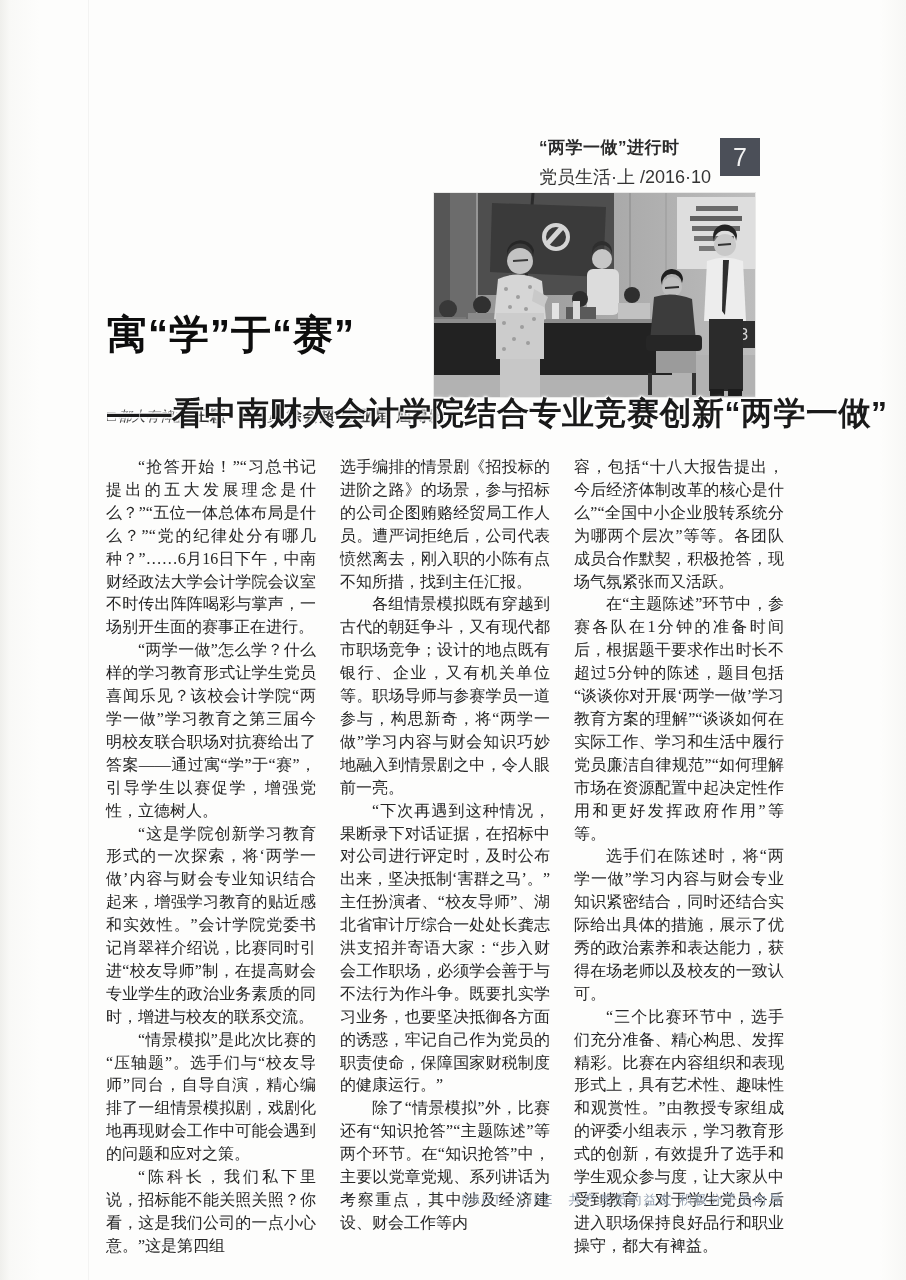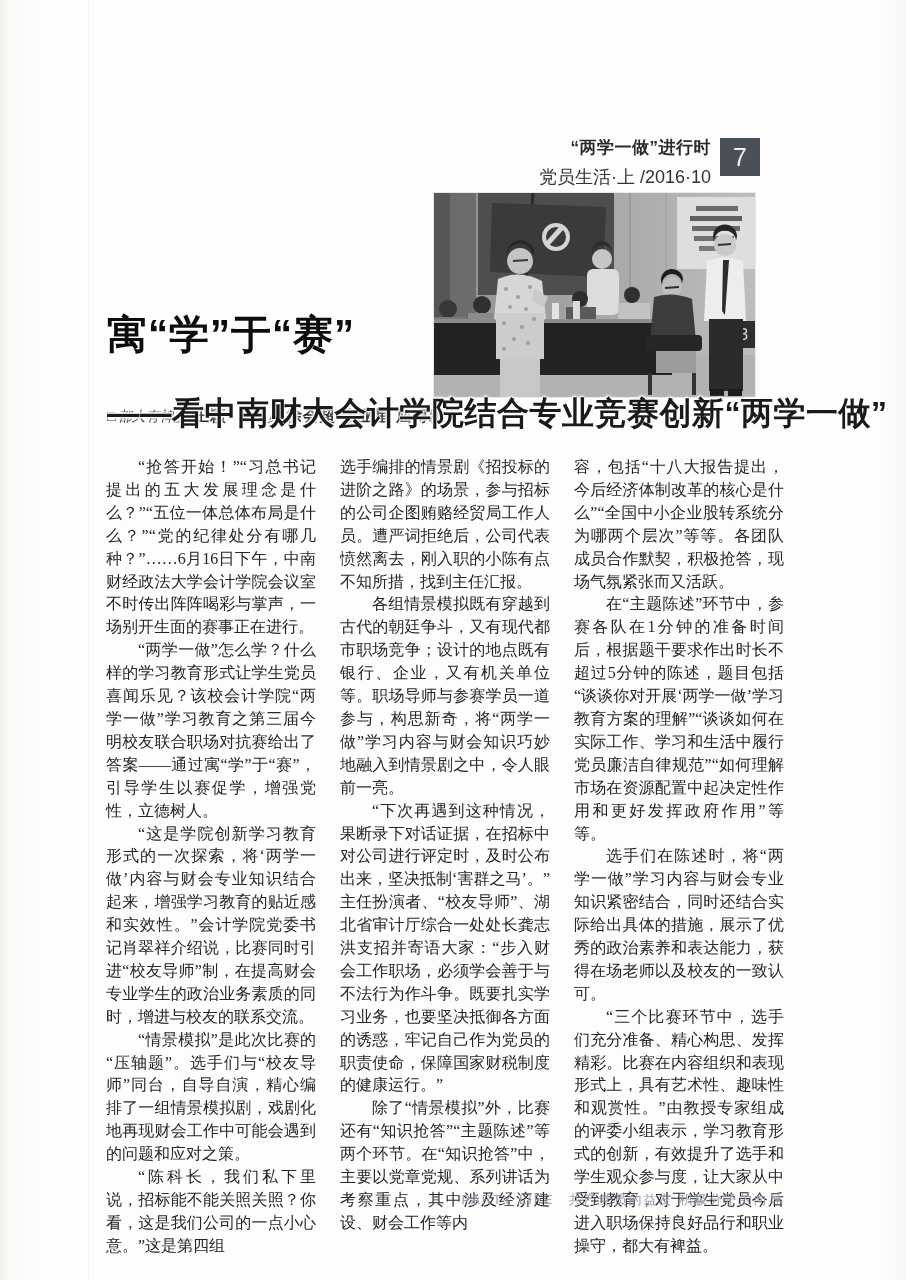--- a/index.html
+++ b/index.html
@@ -9,21 +9,21 @@
     background:linear-gradient(90deg,#efefec 0px,#f9f9f7 10px,#fdfdfc 40px,#fdfdfc 880px,#f7f7f5 906px);
     overflow:hidden;color:#222;
   }
   .page::before{ 
     content:"";position:absolute;left:88px;top:0;width:1px;height:100%;
     background:rgba(0,0,0,0.04);
   }
 
   
   .header{position:absolute;top:138px;right:146px;display:flex;align-items:flex-start;}
-  .header-text{text-align:right;margin-right:9px;}
+  .header-text{margin-right:9px;}
   .strapline{font-size:17px;font-weight:bold;color:#2a2a2a;letter-spacing:.5px;line-height:20px;}
   .journal{font-size:18px;color:#333;line-height:19px;margin-top:10px;}
   .page-num-box{
     width:40px;height:38px;background:#4b4f58;color:#f2f2f2;
     display:flex;align-items:center;justify-content:center;
     font-size:25px;font-weight:300;font-family:"Liberation Sans",sans-serif;
   }
 
   
   .photo{position:absolute;left:434px;top:193px;width:321px;height:204px;z-index:1;

